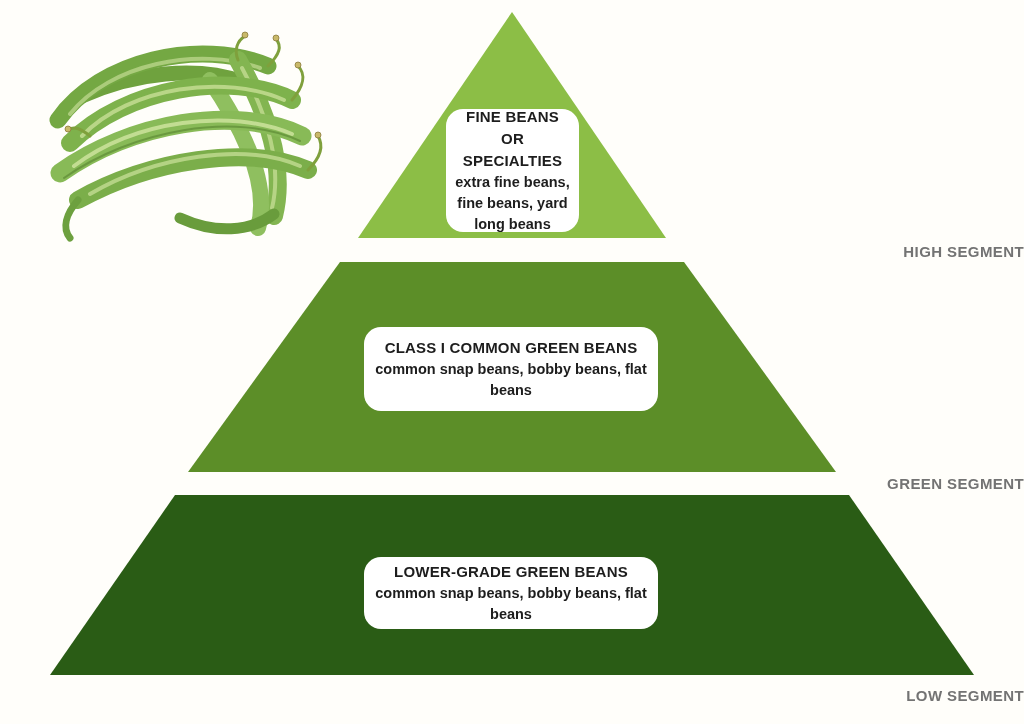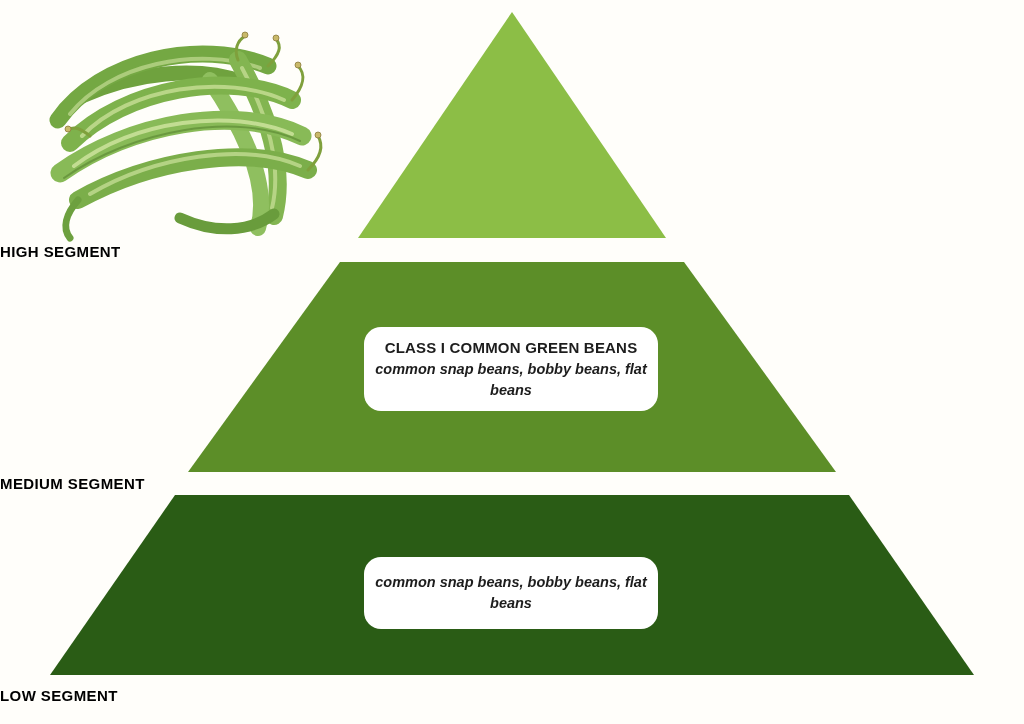--- a/index.html
+++ b/index.html
@@ -39,31 +39,31 @@
     font-size: 15px;
     font-weight: 700;
     line-height: 1.45;
     letter-spacing: 0.2px;
   }
   .tier-body {
     font-size: 14.5px;
     font-weight: 600;
     line-height: 1.45;
   }
-  .card-medium .tier-body, .card-low .tier-body { max-width: 278px; font-style: italic; }
+  .card-medium .tier-body, .card-low .tier-body { max-width: 278px; }
 
   .segment-label {
     position: absolute;
     left: 0;
     width: 100%;
-    text-align: left;
+    text-align: right;
     font-size: 15px;
     font-weight: 700;
     letter-spacing: 0.4px;
-    color: #000000;
+    color: #737373;
     line-height: 1;
   }
   .label-high   { top: 244px; }
   .label-medium { top: 476px; }
   .label-low    { top: 688px; }
 </style>
 </head>
 <body>
 
 <div class="canvas">
@@ -104,27 +104,32 @@
     </g>
     <g fill="#c9b96a" stroke="#8a7a3a" stroke-width="0.8">
       <circle cx="246" cy="30" r="3"></circle>
       <circle cx="268" cy="57" r="3"></circle>
       <circle cx="215" cy="27" r="3"></circle>
       <circle cx="288" cy="127" r="3"></circle>
       <circle cx="38" cy="121" r="3"></circle>
     </g>
   </svg>
 
+  <div class="tier-card card-high">
+    <div class="tier-heading">FINE BEANS OR SPECIALTIES</div>
+    <div class="tier-body">extra fine beans, fine beans, yard long beans</div>
+  </div>
 
   <div class="tier-card card-medium">
     <div class="tier-heading">CLASS I COMMON GREEN BEANS</div>
     <div class="tier-body">common snap beans, bobby beans, flat beans</div>
   </div>
 
   <div class="tier-card card-low">
+    <div class="tier-heading">LOWER-GRADE GREEN BEANS</div>
     <div class="tier-body">common snap beans, bobby beans, flat beans</div>
   </div>
 
   <div class="segment-label label-high">HIGH SEGMENT</div>
-  <div class="segment-label label-medium">MEDIUM SEGMENT</div>
+  <div class="segment-label label-medium">GREEN SEGMENT</div>
   <div class="segment-label label-low">LOW SEGMENT</div>
 
 </div>
 
 </body></html>

